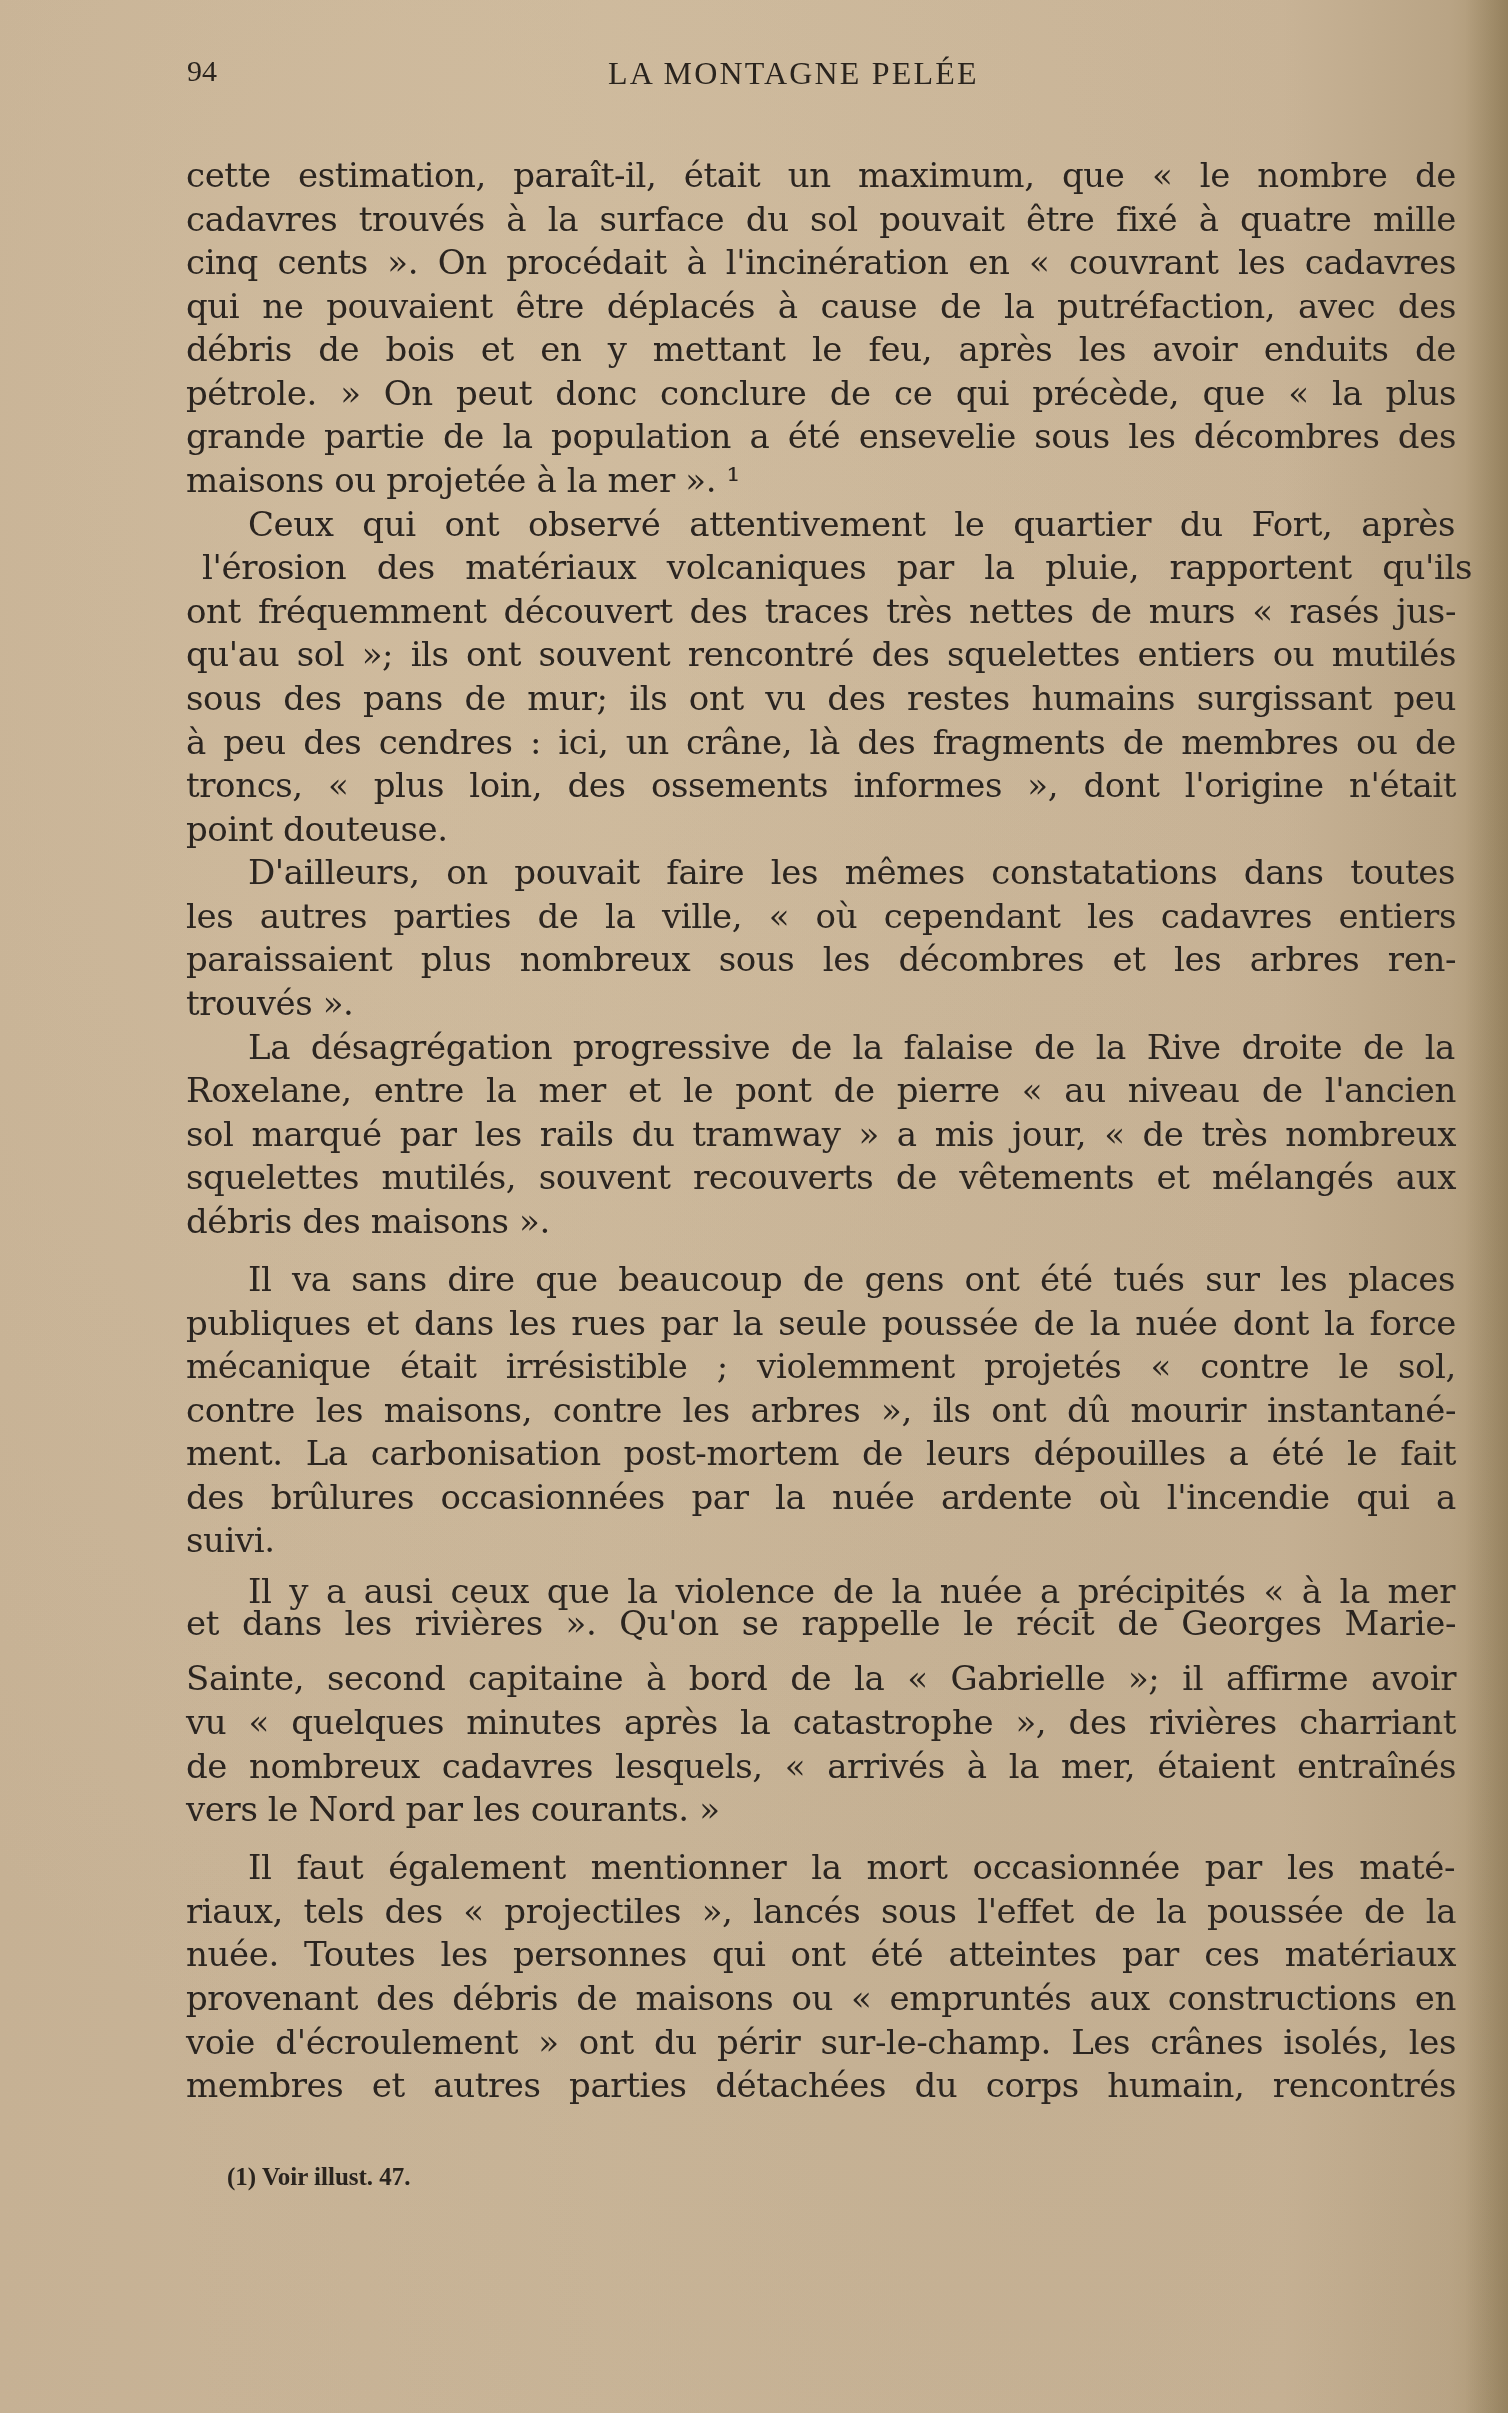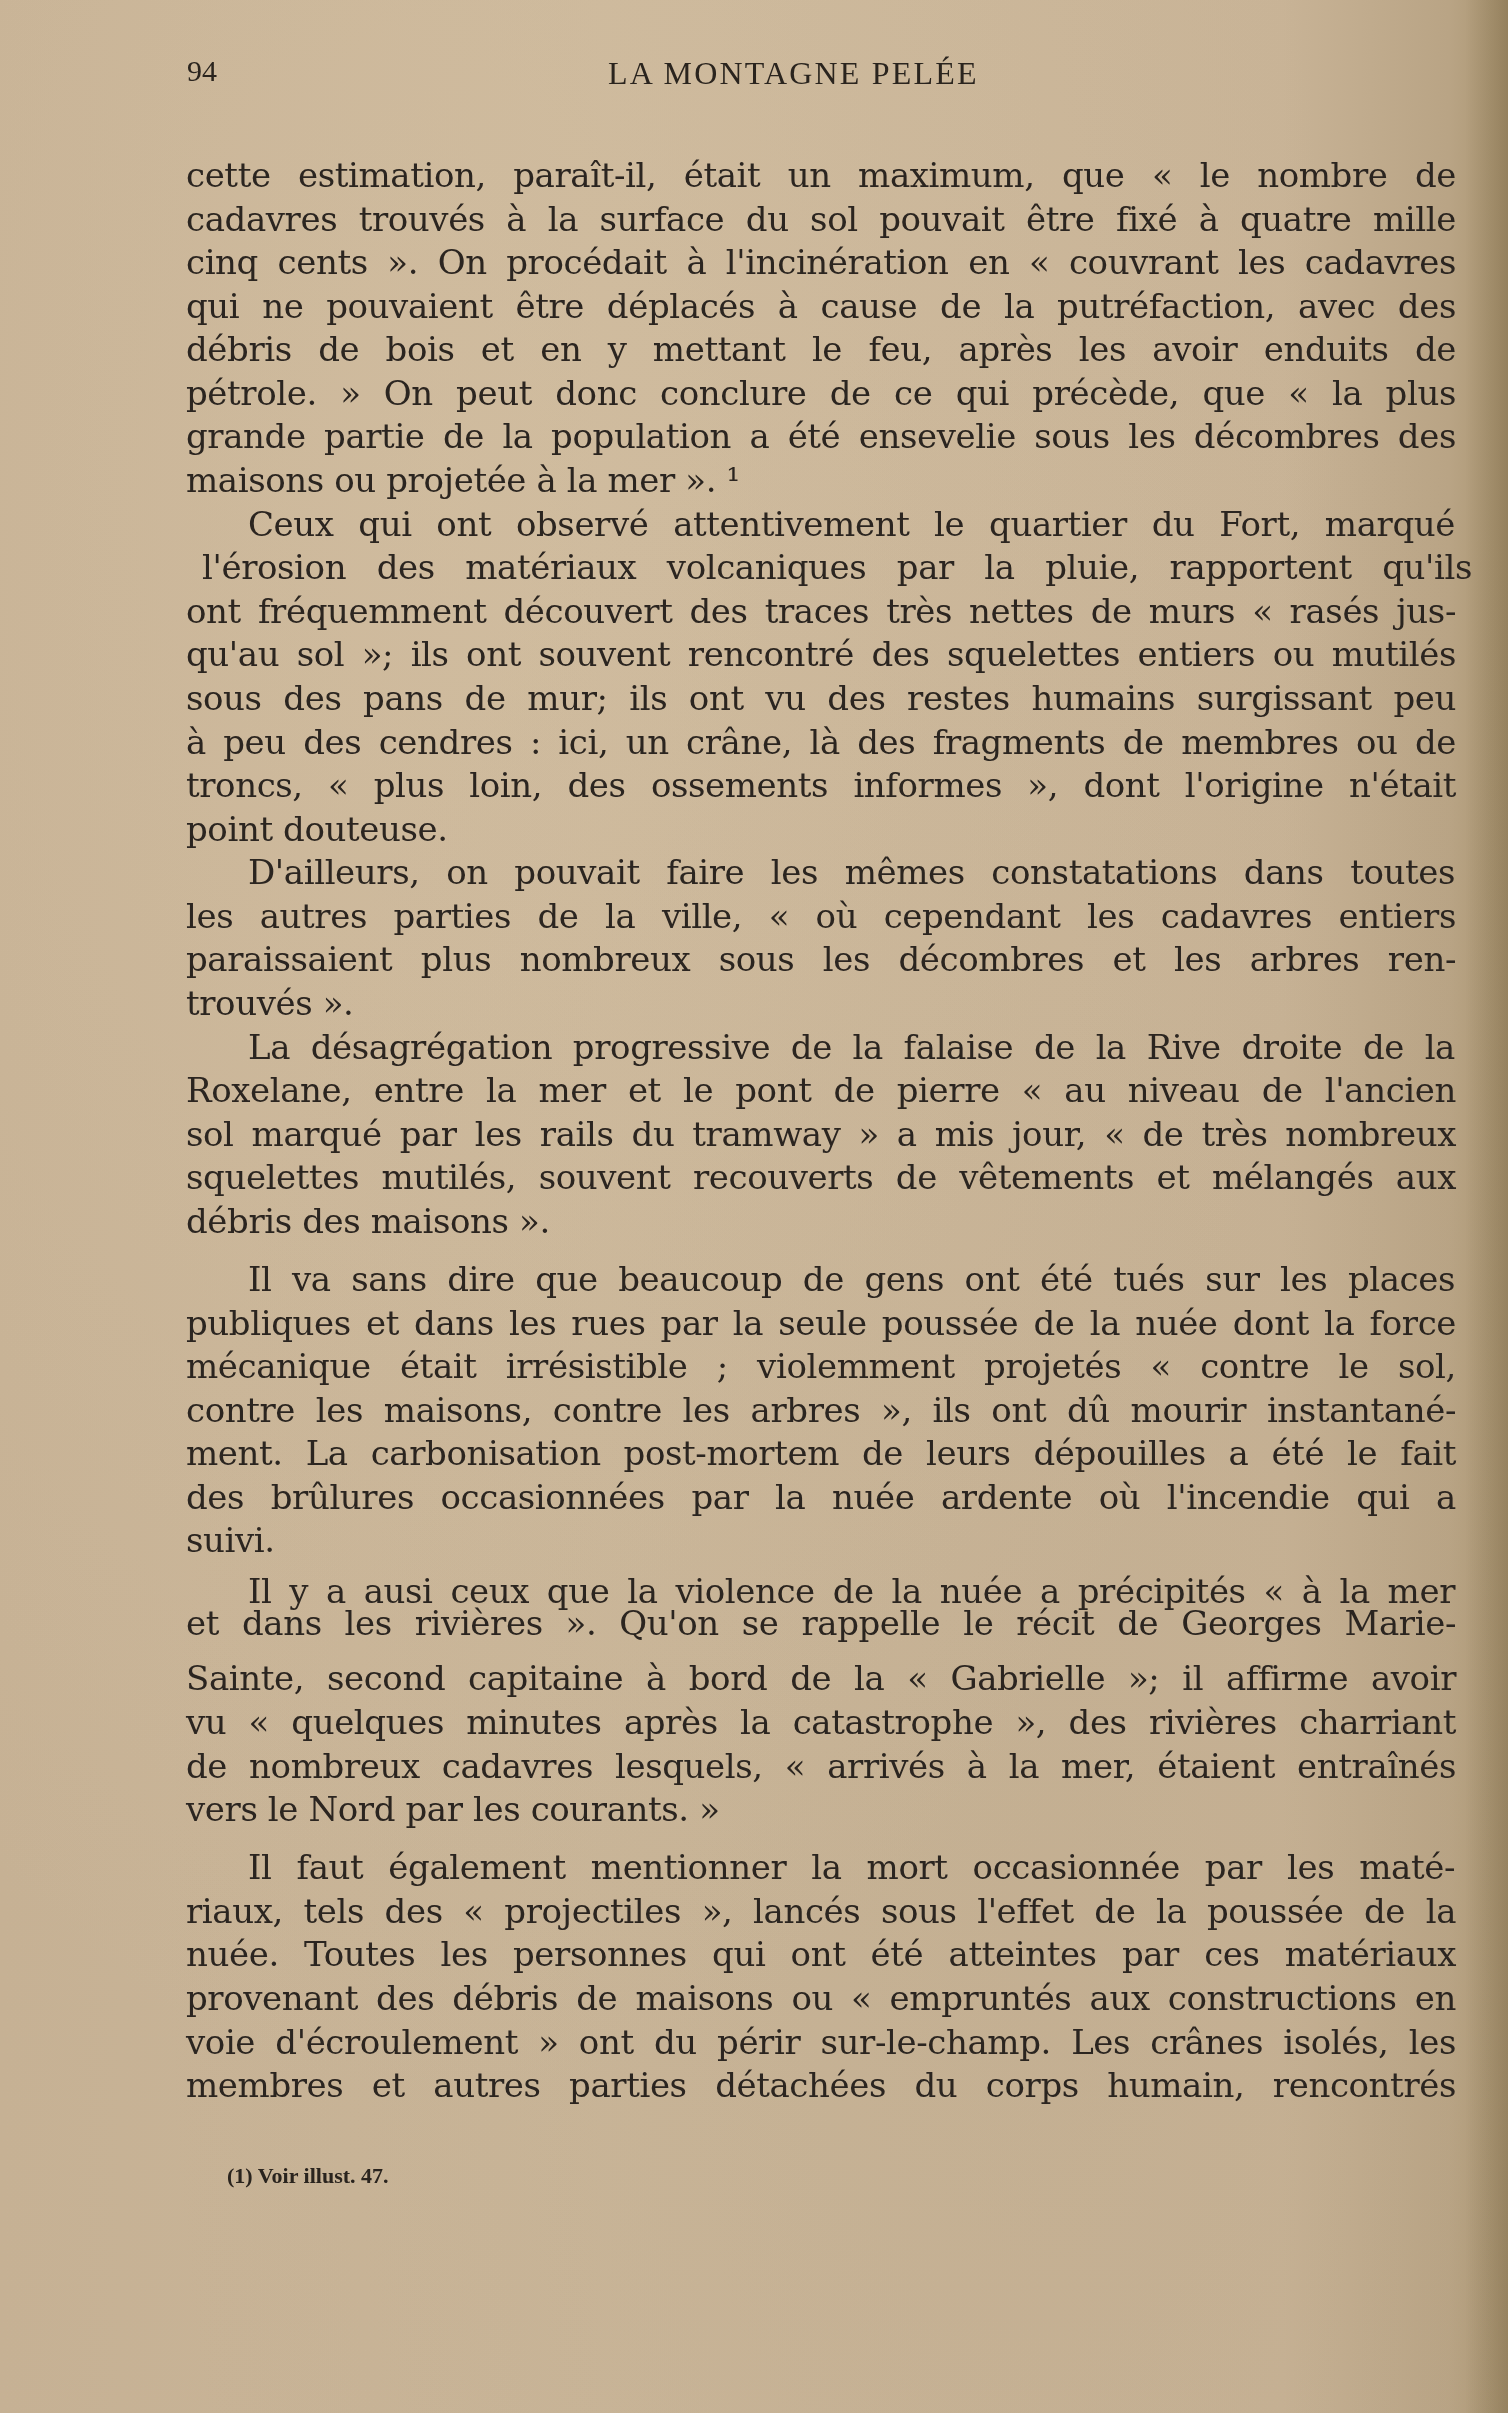--- a/index.html
+++ b/index.html
@@ -78,21 +78,21 @@
     text-align-last: left;
   }
   .line.indent {
     padding-left: 62px;
     width: 1207px;
   }
   .footnote {
     position: absolute;
     left: 227px;
     top: 2163px;
-    font-size: 22px;
+    font-size: 25px;
     font-family: "Liberation Serif", serif;
     font-weight: bold;
     color: #2a241e;
   }
 </style>
 </head>
 <body>
 
 <div class="page"></div>
 <div class="spine-shadow"></div>
@@ -107,21 +107,21 @@
       <div class="line" style="top: 0px;">cette estimation, paraît-il, était un maximum, que « le nombre de</div>
       <div class="line" style="top: 44px;">cadavres trouvés à la surface du sol pouvait être fixé à quatre mille</div>
       <div class="line" style="top: 87px;">cinq cents ». On procédait à l'incinération en « couvrant les cadavres</div>
       <div class="line" style="top: 131px;">qui ne pouvaient être déplacés à cause de la putréfaction, avec des</div>
       <div class="line" style="top: 174px;">débris de bois et en y mettant le feu, après les avoir enduits de</div>
       <div class="line" style="top: 218px;">pétrole. » On peut donc conclure de ce qui précède, que « la plus</div>
       <div class="line" style="top: 261px;">grande partie de la population a été ensevelie sous les décombres des</div>
       <div class="line last" style="top: 305px;">maisons ou projetée à la mer ». ¹</div>
     </div>
     <div>
-      <div class="line indent" style="top: 349px;">Ceux qui ont observé attentivement le quartier du Fort, marqué</div>
+      <div class="line indent" style="top: 349px;">Ceux qui ont observé attentivement le quartier du Fort, après</div>
       <div class="line" style="top: 392px; margin-left: 16px;">l'érosion des matériaux volcaniques par la pluie, rapportent qu'ils</div>
       <div class="line" style="top: 436px;">ont fréquemment découvert des traces très nettes de murs « rasés jus-</div>
       <div class="line" style="top: 479px;">qu'au sol »; ils ont souvent rencontré des squelettes entiers ou mutilés</div>
       <div class="line" style="top: 523px;">sous des pans de mur; ils ont vu des restes humains surgissant peu</div>
       <div class="line" style="top: 567px;">à peu des cendres : ici, un crâne, là des fragments de membres ou de</div>
       <div class="line" style="top: 610px;">troncs, « plus loin, des ossements informes », dont l'origine n'était</div>
       <div class="line last" style="top: 654px;">point douteuse.</div>
     </div>
     <div>
       <div class="line indent" style="top: 697px;">D'ailleurs, on pouvait faire les mêmes constatations dans toutes</div>

